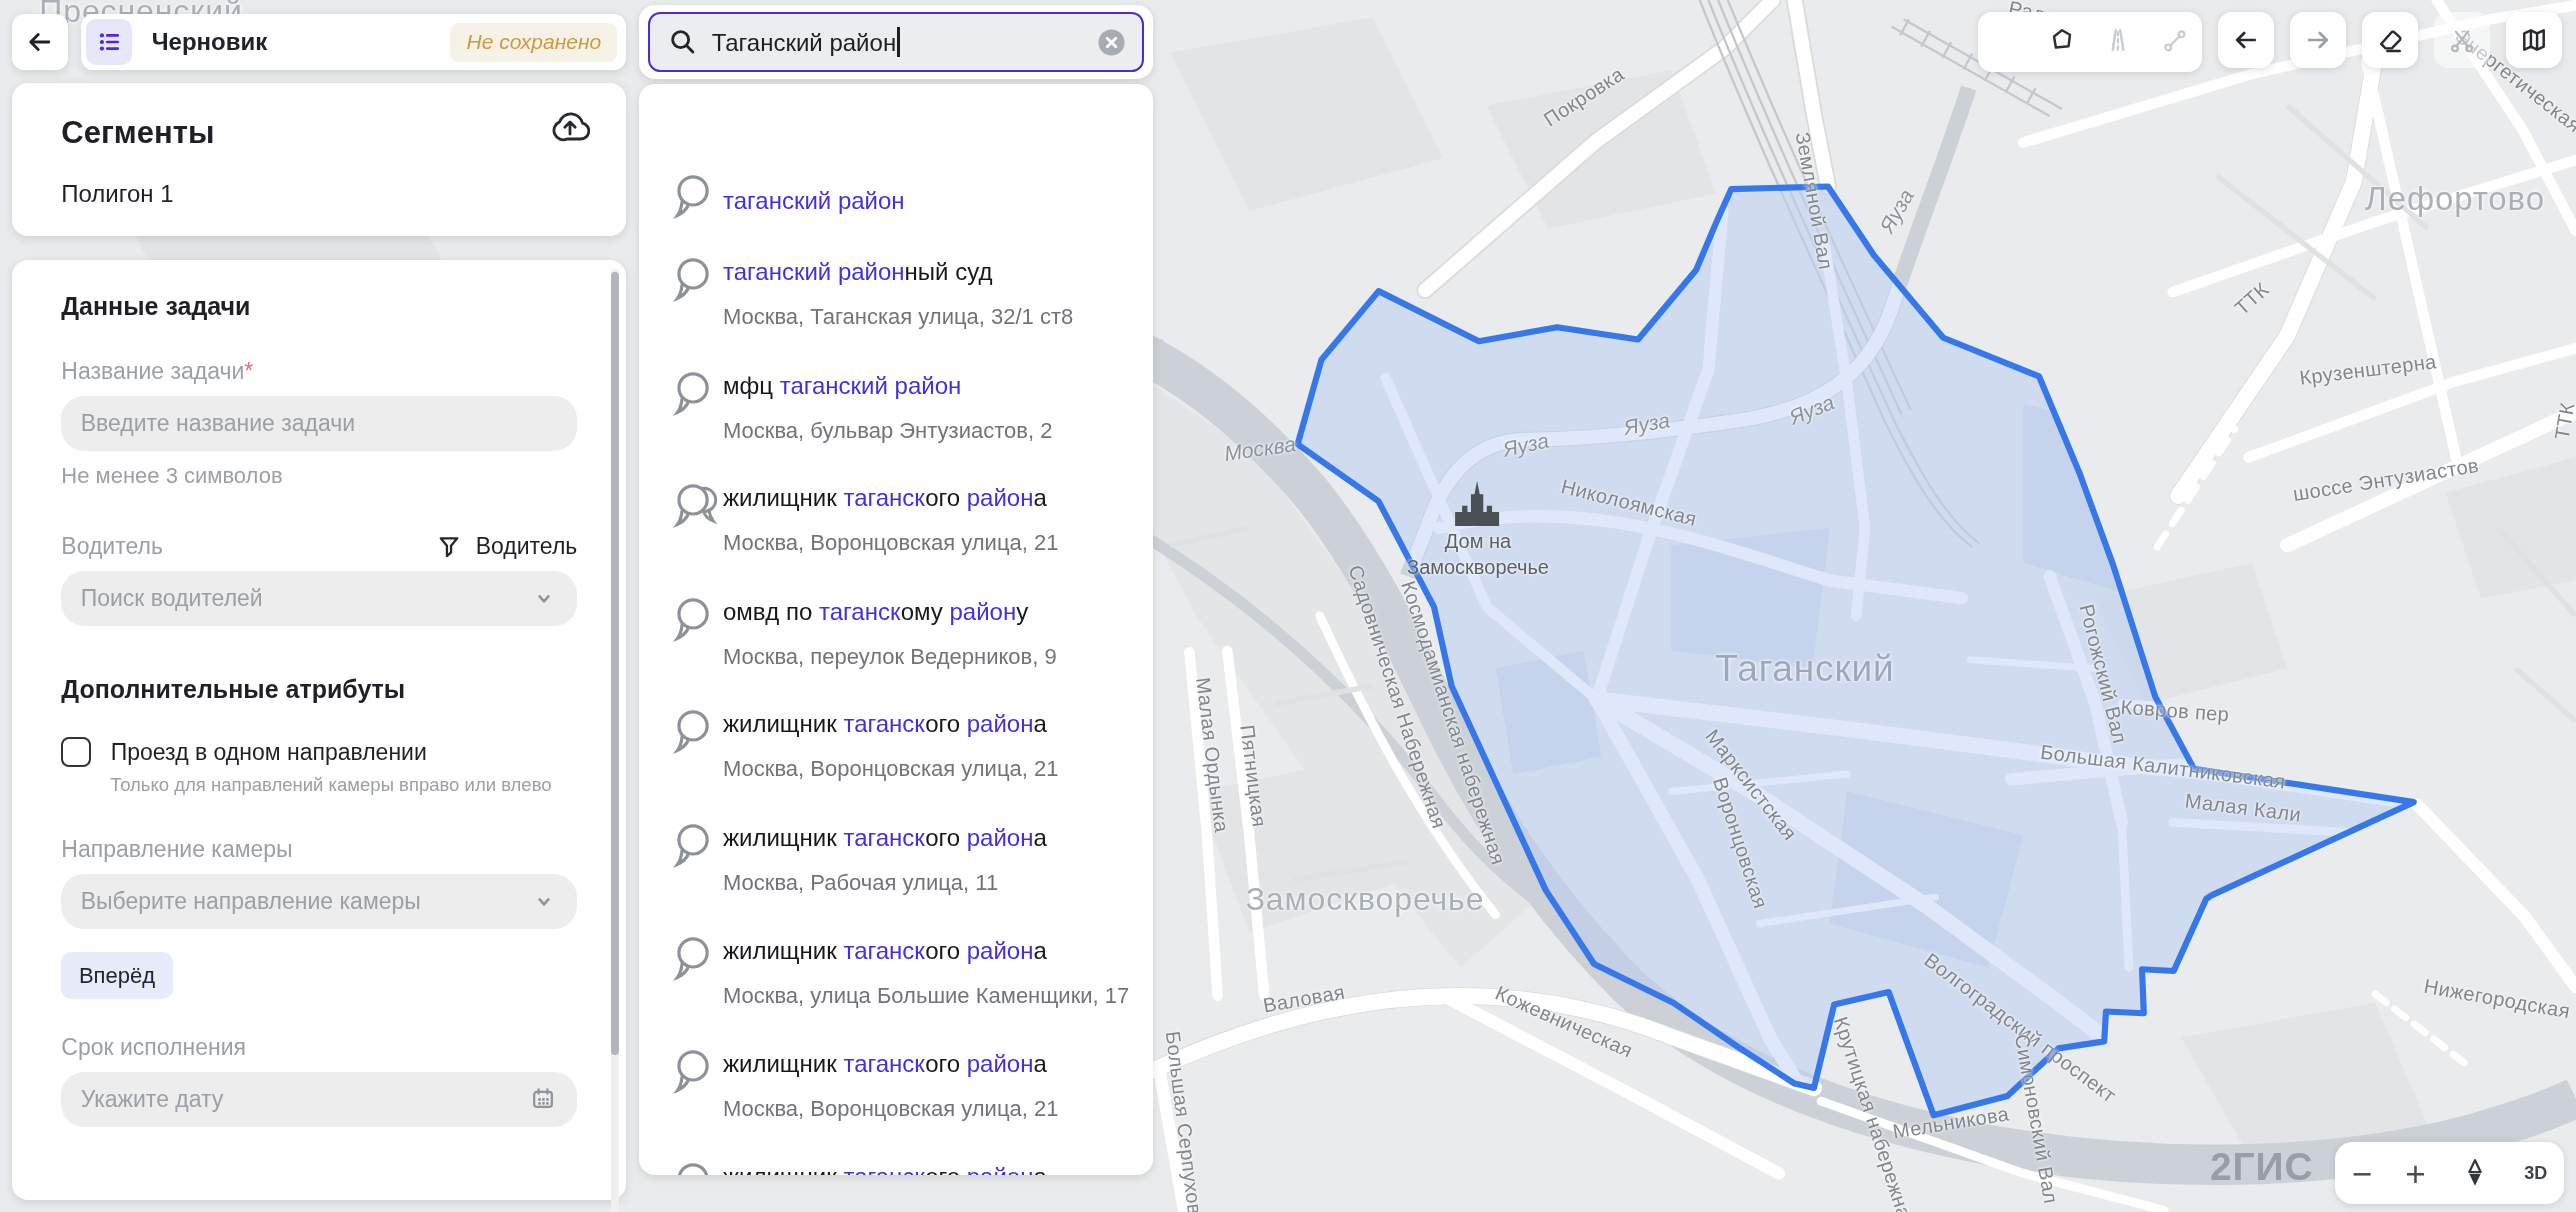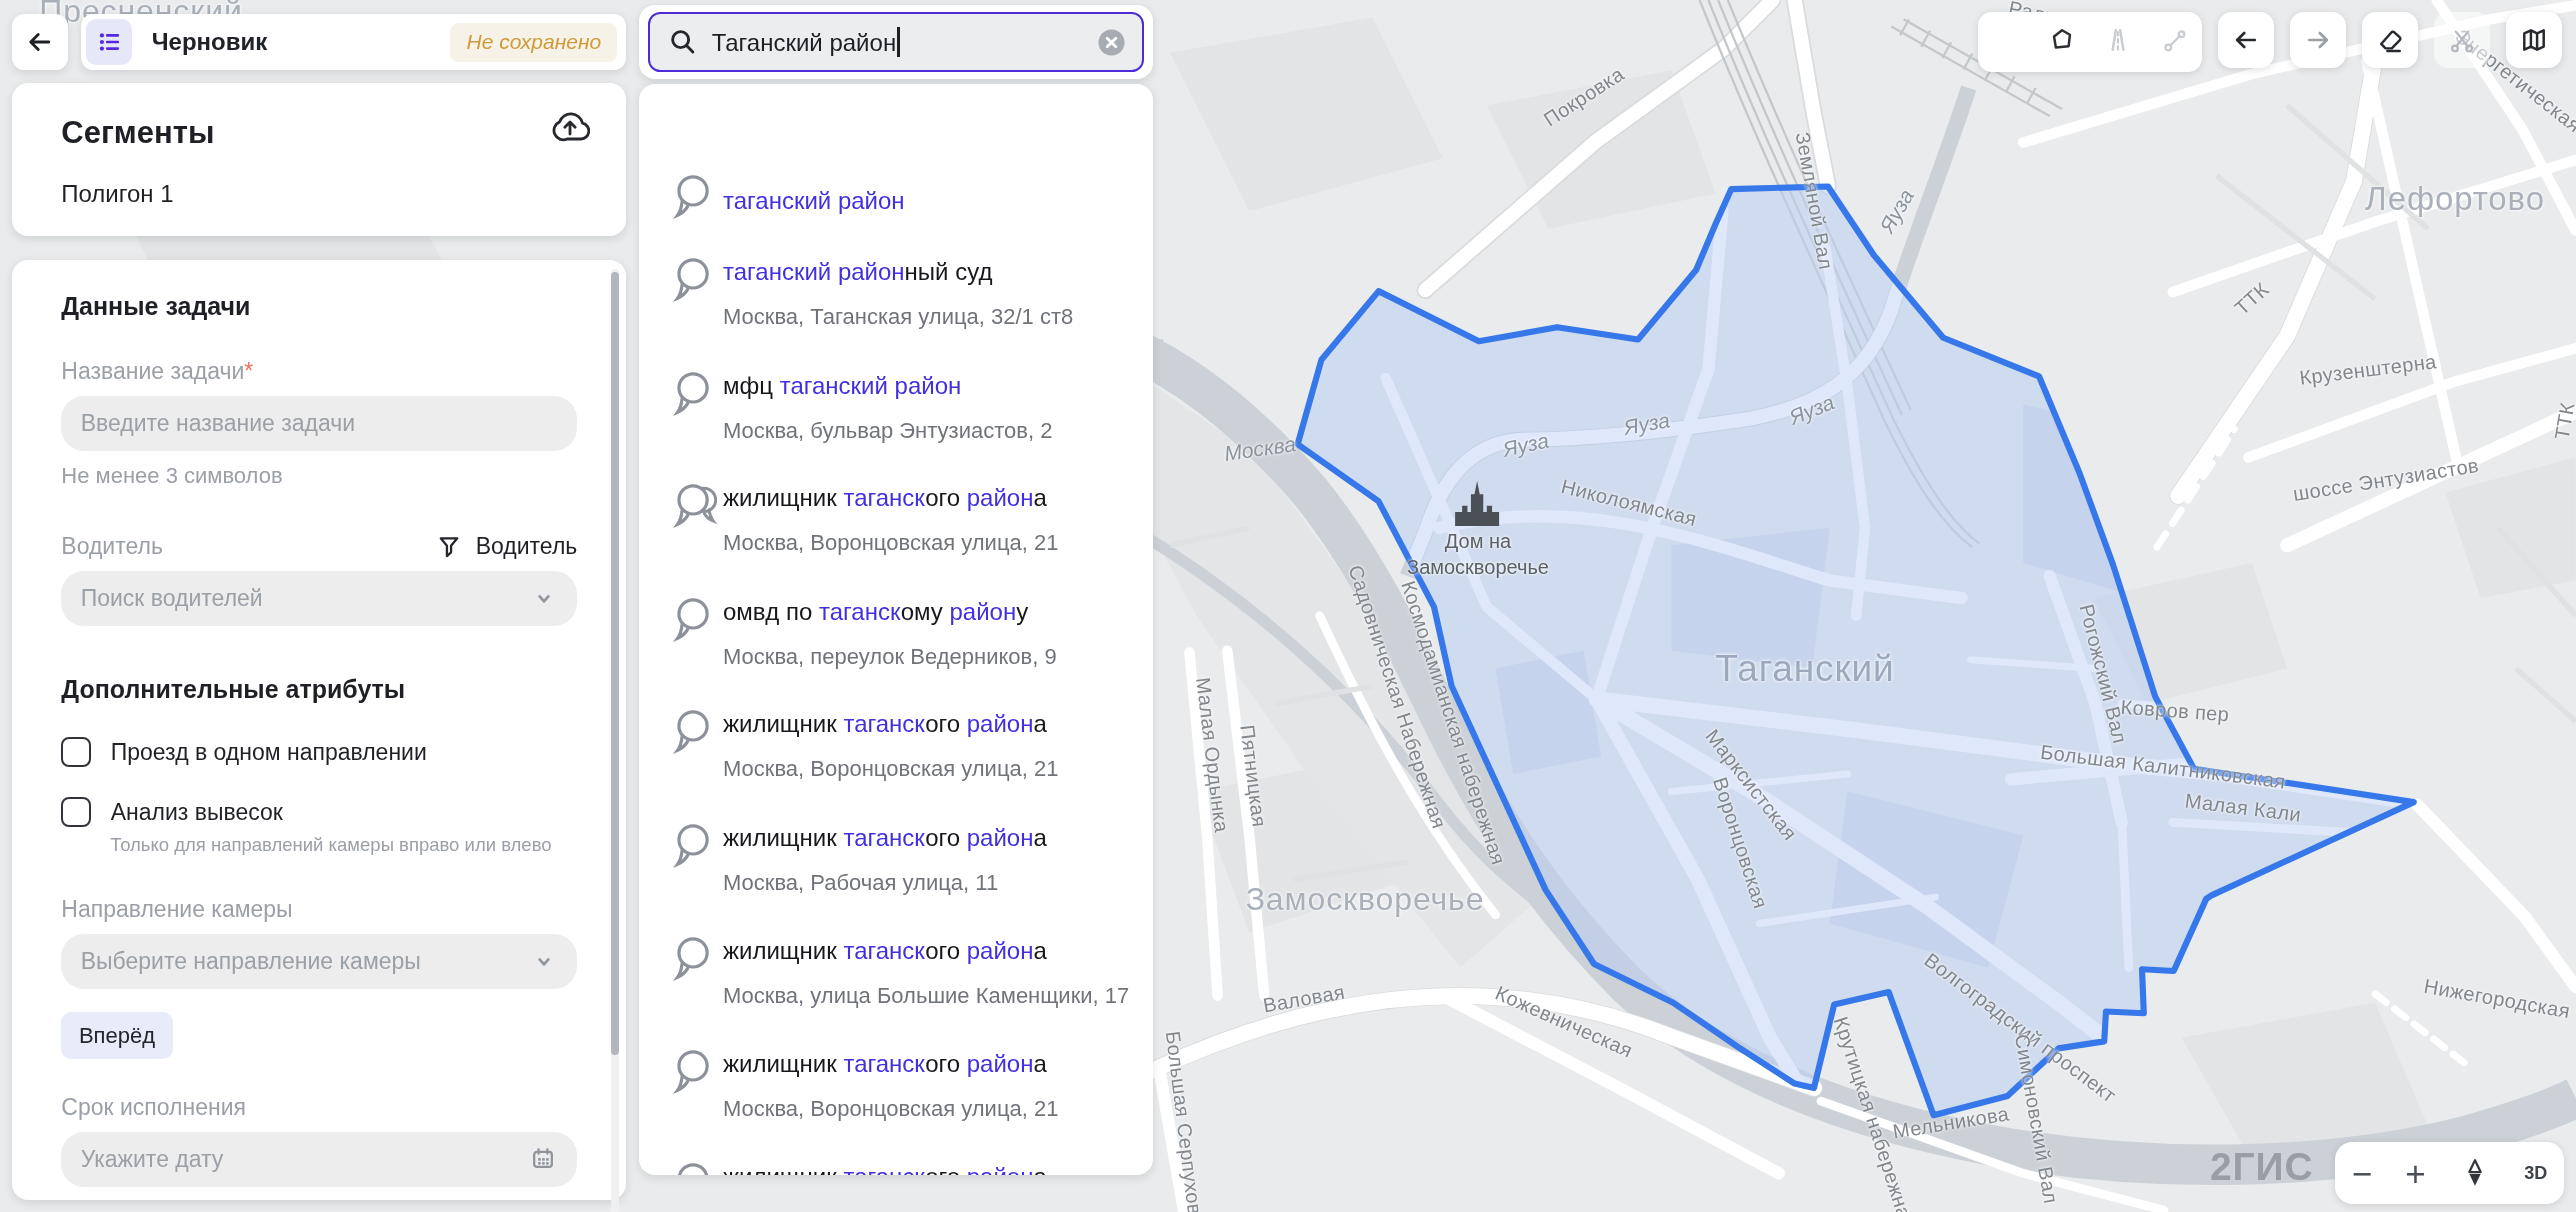--- a/index.html
+++ b/index.html
@@ -287,24 +287,20 @@
         <path d="M11,13 L16,18.8 L21,13" stroke="#8f959c" stroke-width="3" fill="none" stroke-linecap="round" stroke-linejoin="round"></path>
       </svg>
     </div>
 
     <div class="f-h" style="margin-top:49px">Дополнительные атрибуты</div>
 
     <div class="chk-row">
       <div class="chk-box"></div>
       <div class="chk-lbl">Проезд в одном направлении</div>
     </div>
-    <div class="chk-row" style="margin-top:30px">
-      <div class="chk-box"></div>
-      <div class="chk-lbl">Анализ вывесок</div>
-    </div>
     <div class="chk-note">Только для направлений камеры вправо или влево</div>
 
     <div class="f-label" style="margin-top:40px">Направление камеры</div>
     <div class="f-input">
       <span class="ph">Выберите направление камеры</span>
       <svg width="28" height="28" viewBox="0 0 32 32">
         <path d="M11,13 L16,18.8 L21,13" stroke="#8f959c" stroke-width="3" fill="none" stroke-linecap="round" stroke-linejoin="round"></path>
       </svg>
     </div>
     <div id="direction-chip">Вперёд</div>

